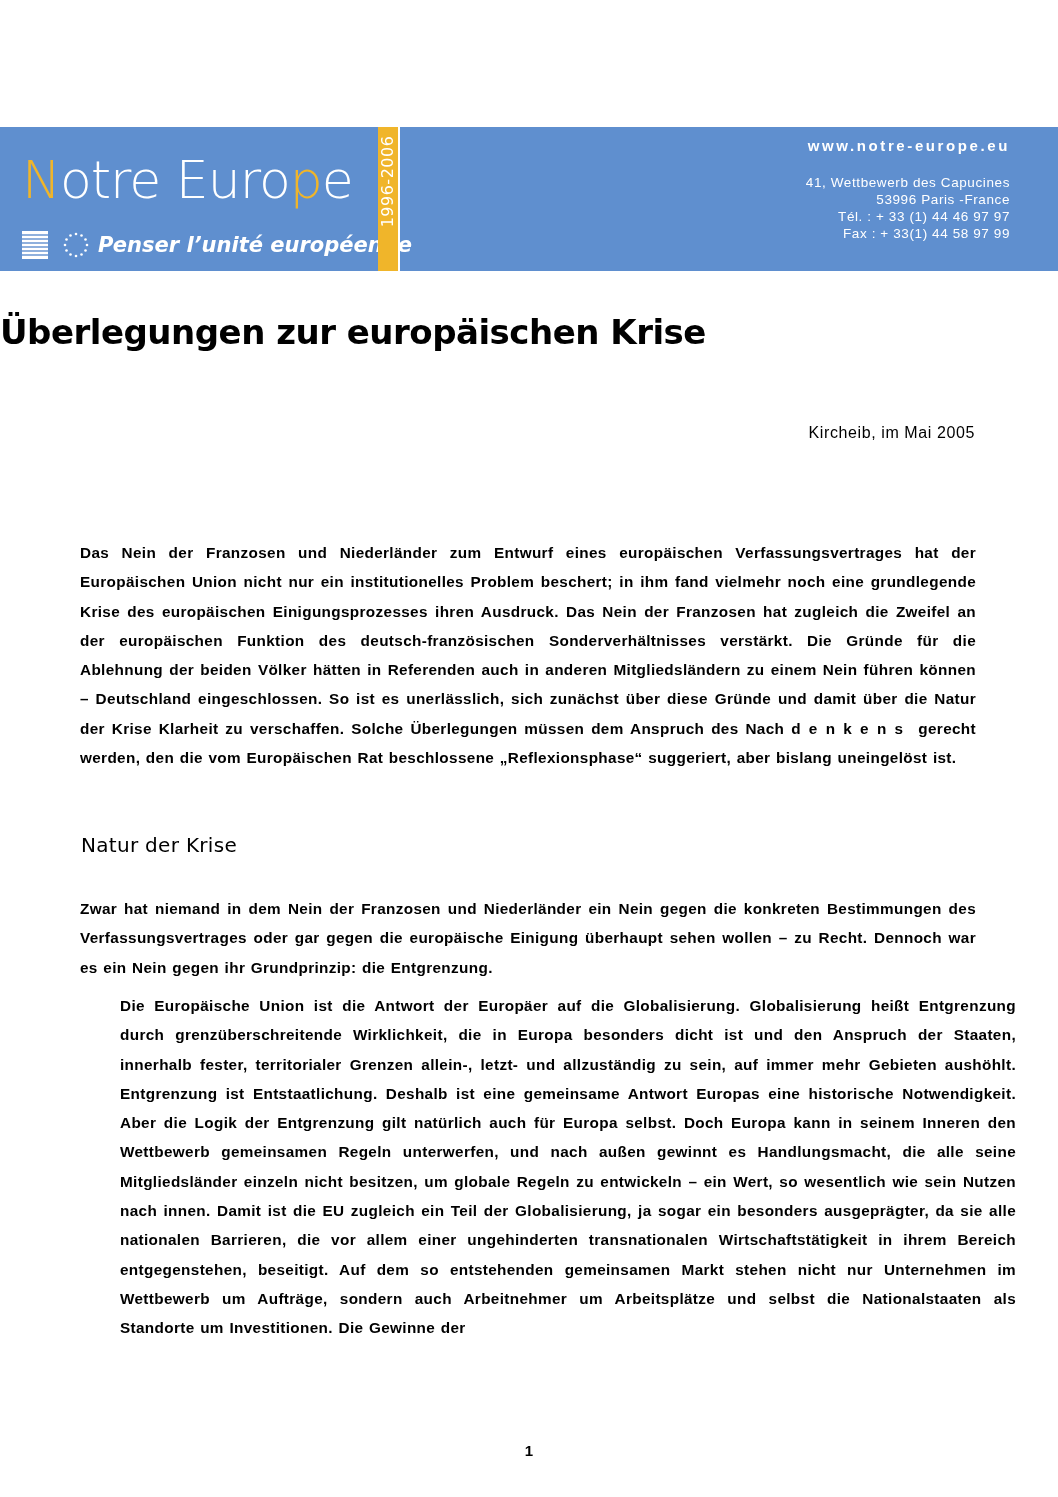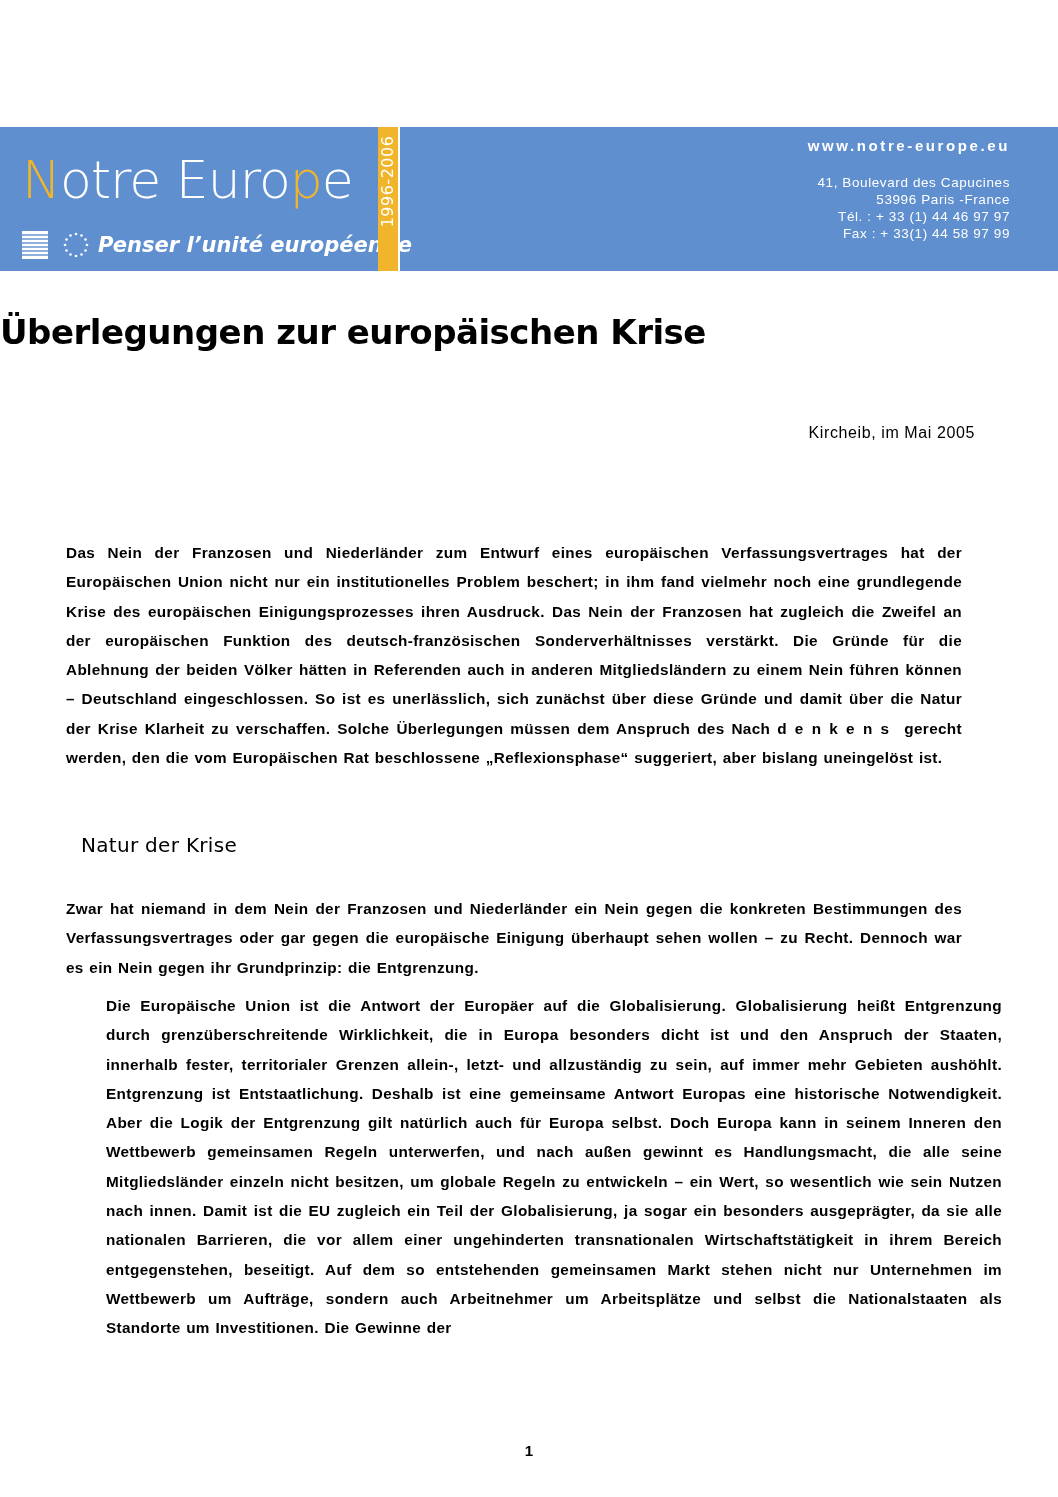--- a/index.html
+++ b/index.html
@@ -25,21 +25,21 @@
   .contact { position: absolute; right: 48px; top: 136px; text-align: right; color: #ffffff; }
   .contact .url { font-family: "Liberation Sans", sans-serif; font-weight: bold; font-size: 15px; letter-spacing: 2.6px; line-height: 20px; }
   .contact .addr { margin-top: 18px; font-family: "Liberation Sans", sans-serif; font-size: 13.5px; line-height: 17px; letter-spacing: 0.6px; }
 
   
   .doc-title { position: absolute; left: 0; width: 1058px; top: 312px; 
                font-family: "DejaVu Sans", sans-serif; font-weight: bold; font-size: 34px; letter-spacing: -0.5px; }
   .dateline { position: absolute; right: 83px; top: 424px; font-size: 16px; letter-spacing: 0.6px; }
 
   
-  .body-text { position: absolute; left: 66px; width: 896px; }
+  .body-text { position: absolute; left: 80px; width: 896px; }
   .para { margin: 0; font-size: 15.3px; font-weight: bold; line-height: 29.3px; text-align: justify;
           letter-spacing: 0.35px; word-spacing: 1px; }
   .para .spaced { letter-spacing: 8.3px; }
   .section-heading { position: absolute; left: 81px; top: 833px; font-family: "DejaVu Sans", sans-serif;
                      font-size: 20px; font-weight: normal; letter-spacing: 0.3px; }
   .page-number { position: absolute; left: 0; width: 1058px; text-align: center; top: 1442px;
                  font-size: 15px; font-weight: bold; }
 </style>
 </head>
 <body>
@@ -87,21 +87,21 @@
 
 <div class="year-stripe"></div>
 <div class="year-stripe-sep"></div>
 <div class="year-text">
   <span>1996-2006</span>
 </div>
 
 <div class="contact">
   <div class="url">www.notre-europe.eu</div>
   <div class="addr">
-    <div>41, Boulevard des Capucines</div>
+    <div>41, Wettbewerb des Capucines</div>
     <div>53996 Paris -France</div>
     <div>Tél. : + 33 (1) 44 46 97 97</div>
     <div>Fax : + 33(1) 44 58 97 99</div>
   </div>
 </div>
 
 <div class="doc-title">Überlegungen zur europäischen Krise</div>
 <div class="dateline">Kircheib, im Mai 2005</div>
 
 <div class="body-text" style="top: 538px;">

